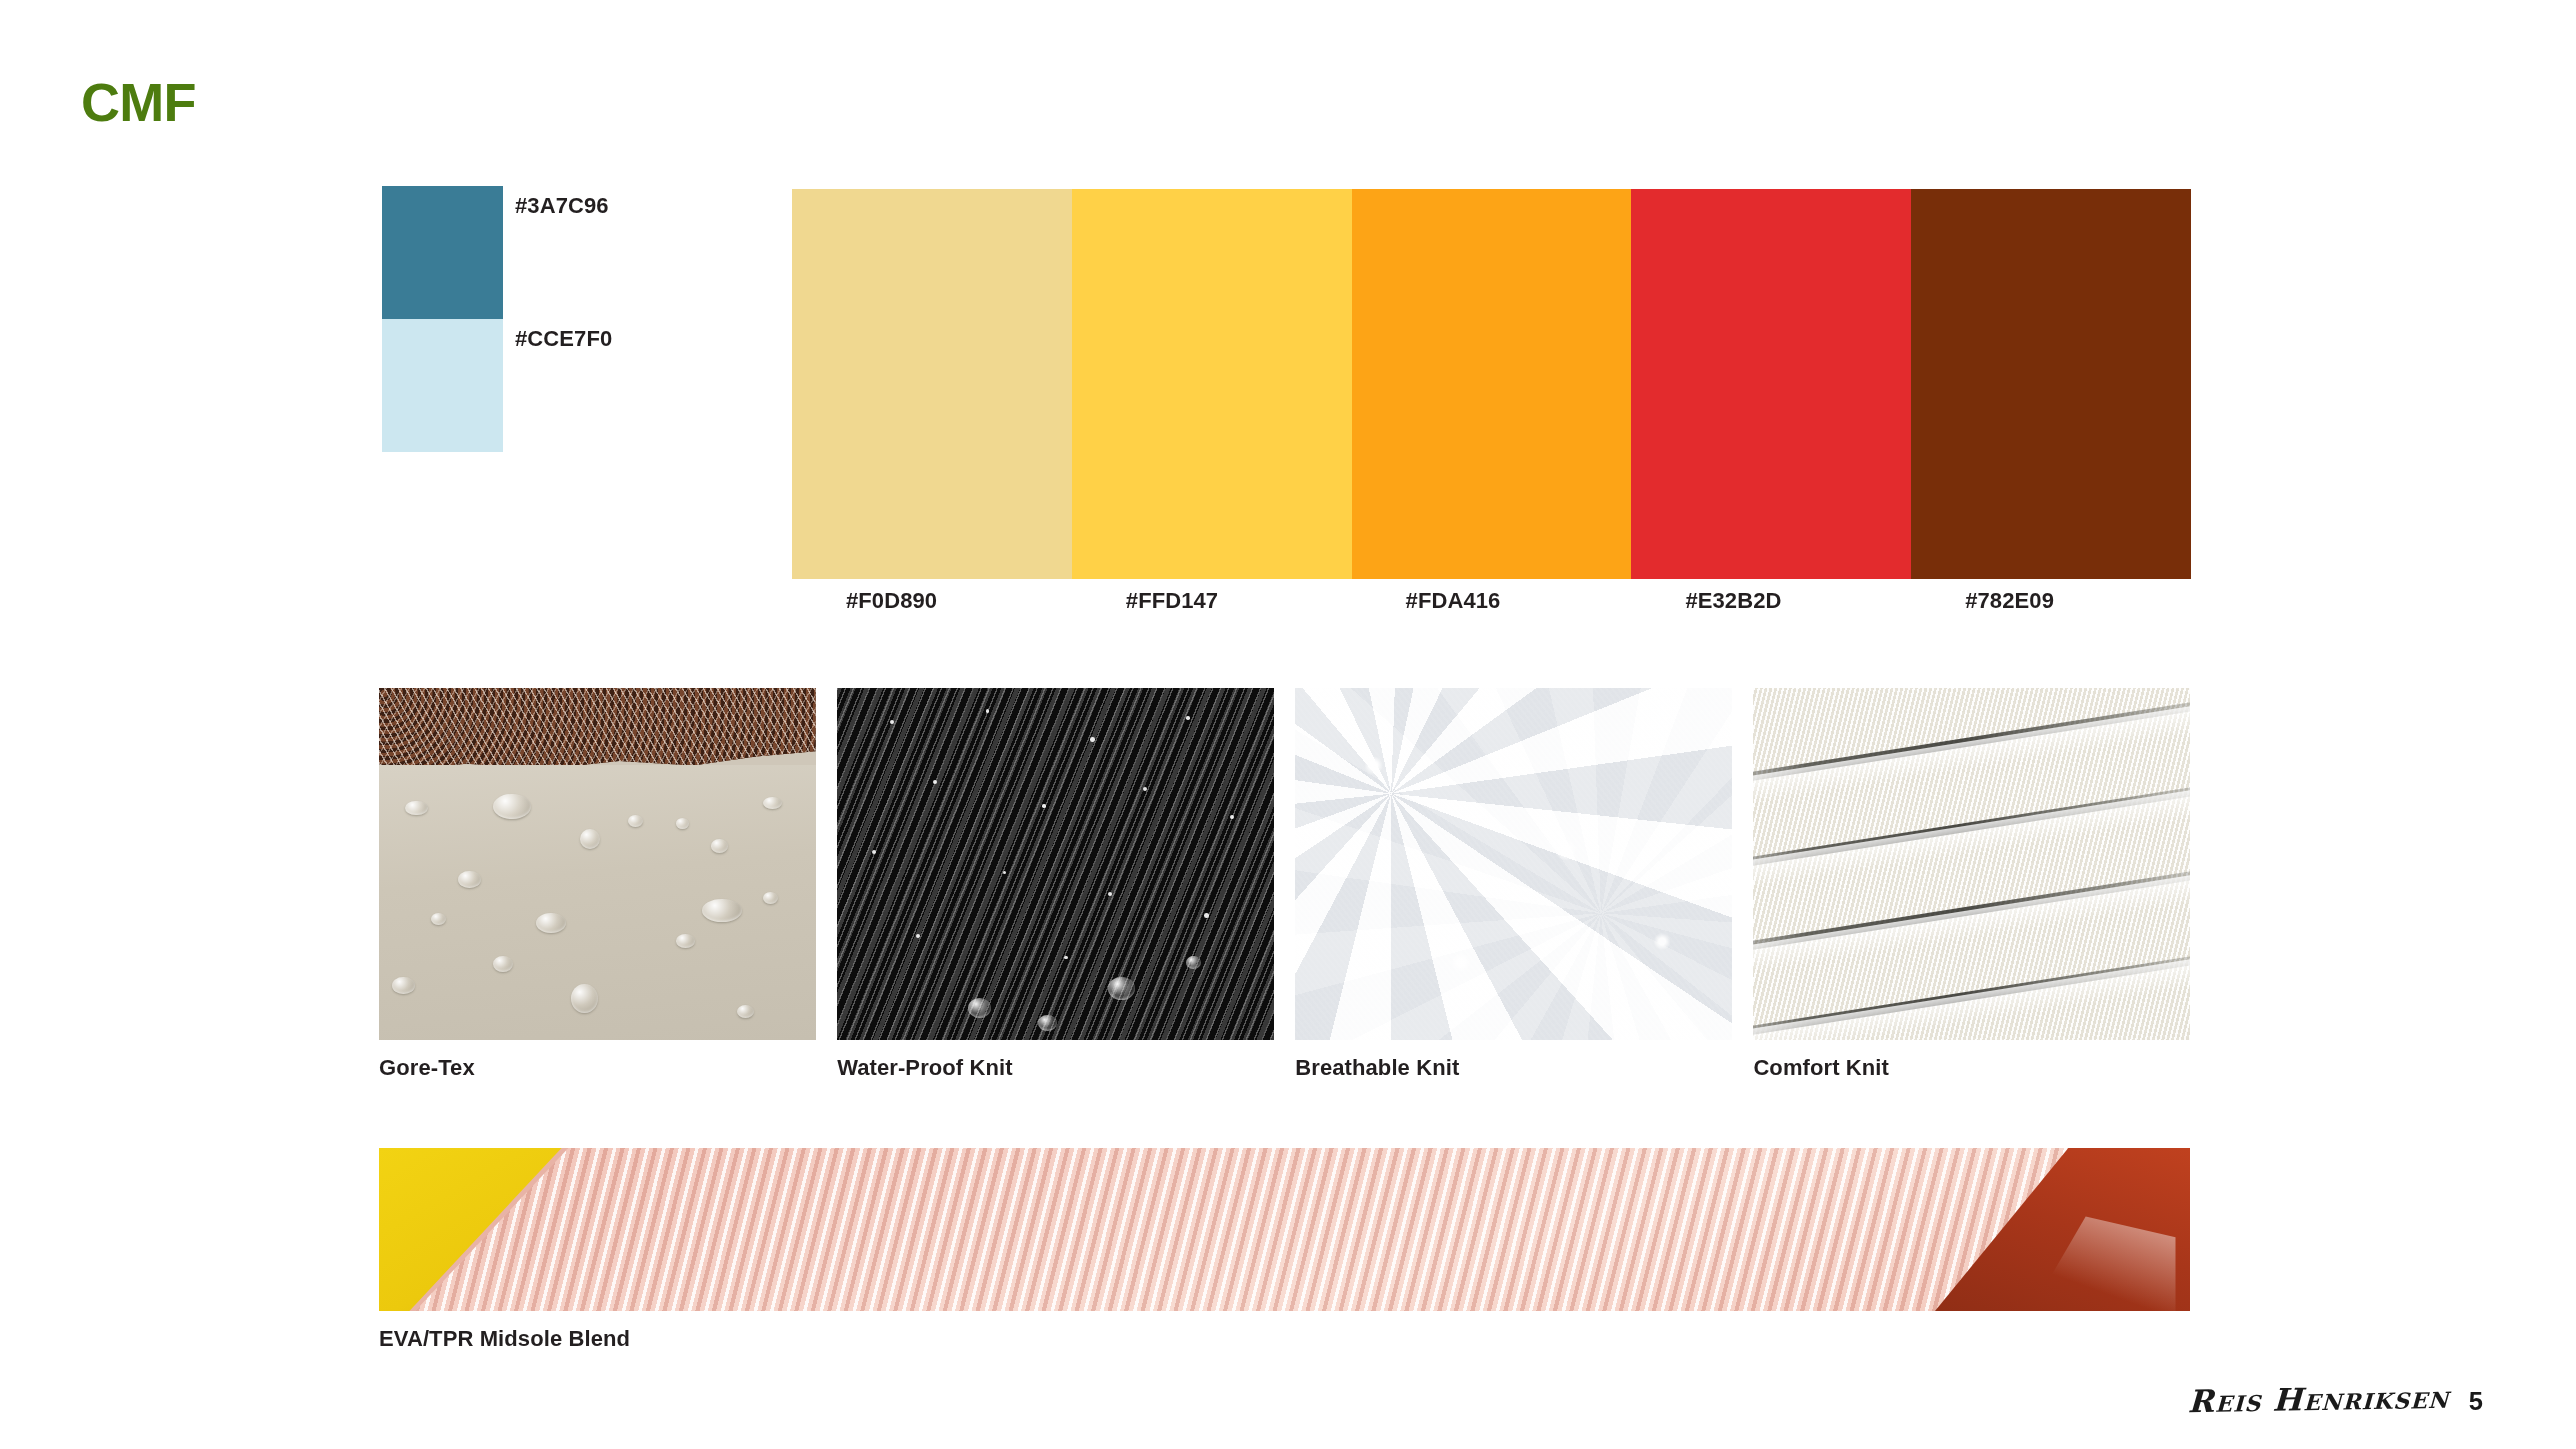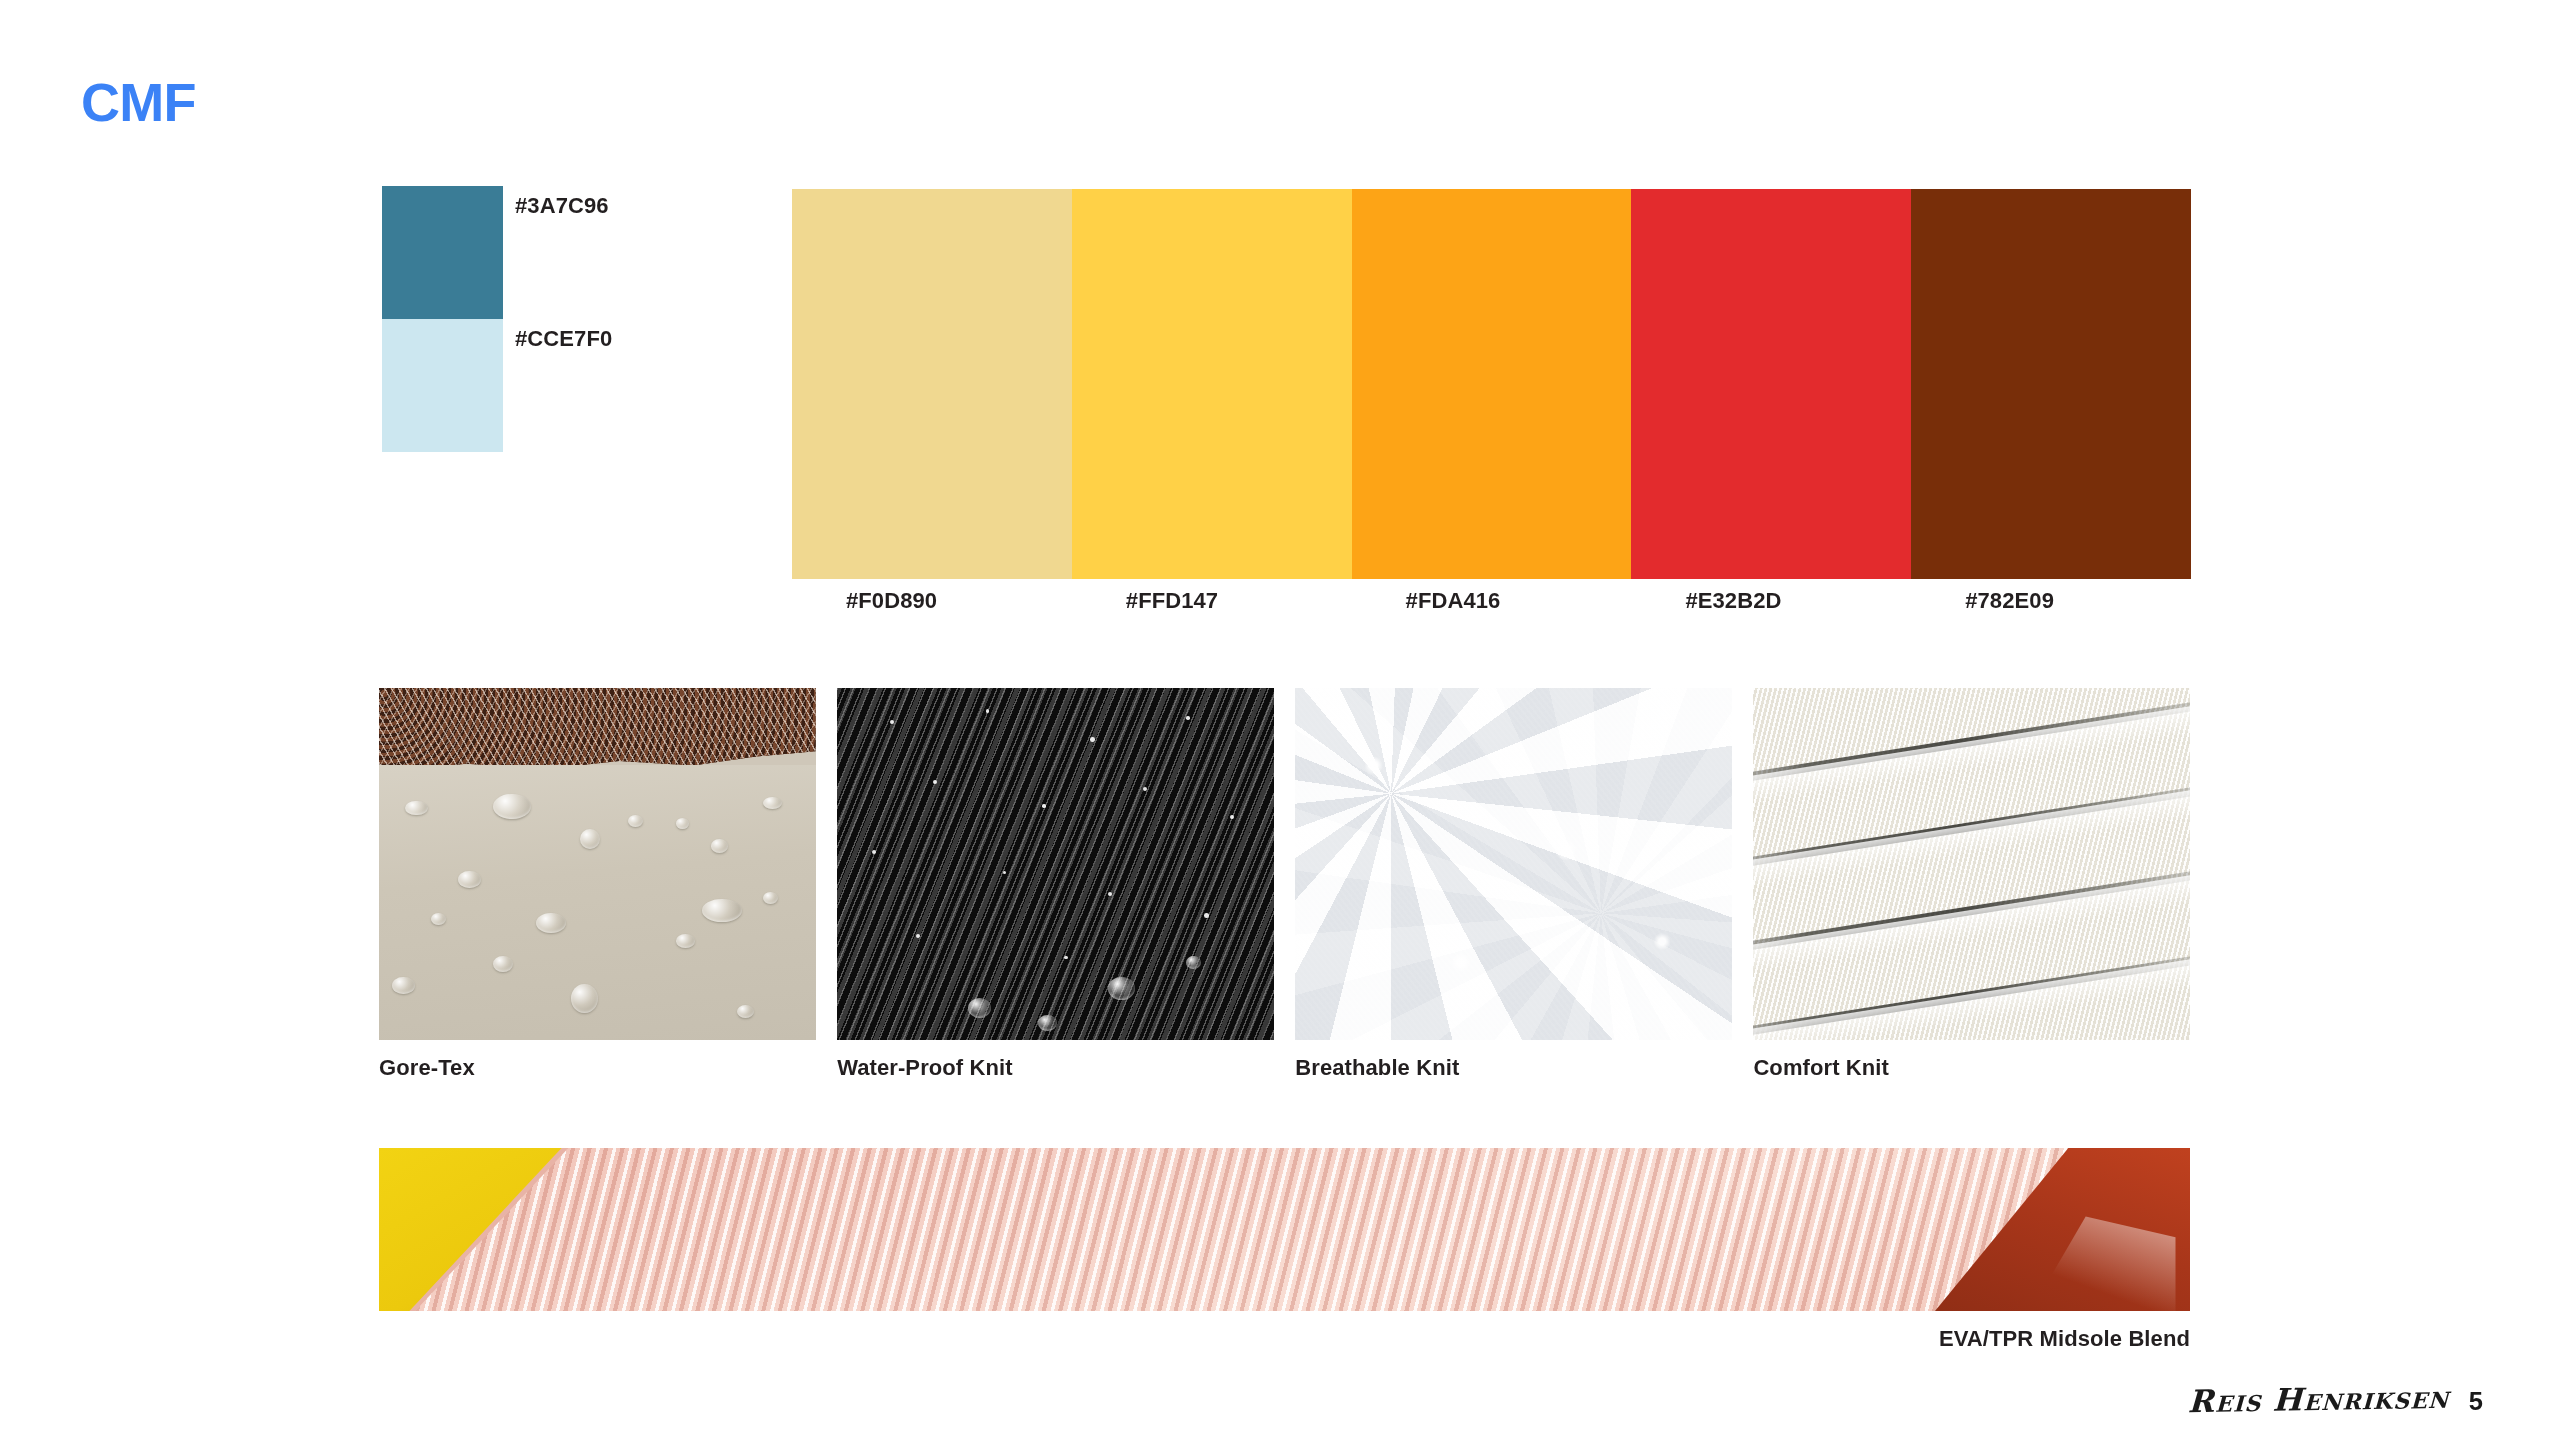--- a/index.html
+++ b/index.html
@@ -16,21 +16,21 @@
     -webkit-font-smoothing: antialiased;
   }
 
   
   .slide-title {
     position: absolute;
     left: 81px;
     top: 75px;
     font-size: 54px;
     font-weight: 700;
-    color: #3b82f6;
+    color: #4d7c0f;
     letter-spacing: -0.7px;
     line-height: 1;
   }
 
   
   .blue-palette {
     position: absolute;
     left: 382px;
     top: 186px;
     width: 121px;
@@ -119,21 +119,20 @@
     letter-spacing: 0.1px;
   }
 
   .mat-row-2 {
     position: absolute;
     left: 379px;
     top: 1148px;
     width: 1811px;
     display: flex;
     gap: 23.5px;
-    text-align: right;
   }
   .mat-cell-wide { flex: 1 1 0; }
   .mat-img-wide {
     width: 100%;
     height: 163px;
     position: relative;
     overflow: hidden;
     background: #e9e9e9;
   }
   .mat-label-wide {

